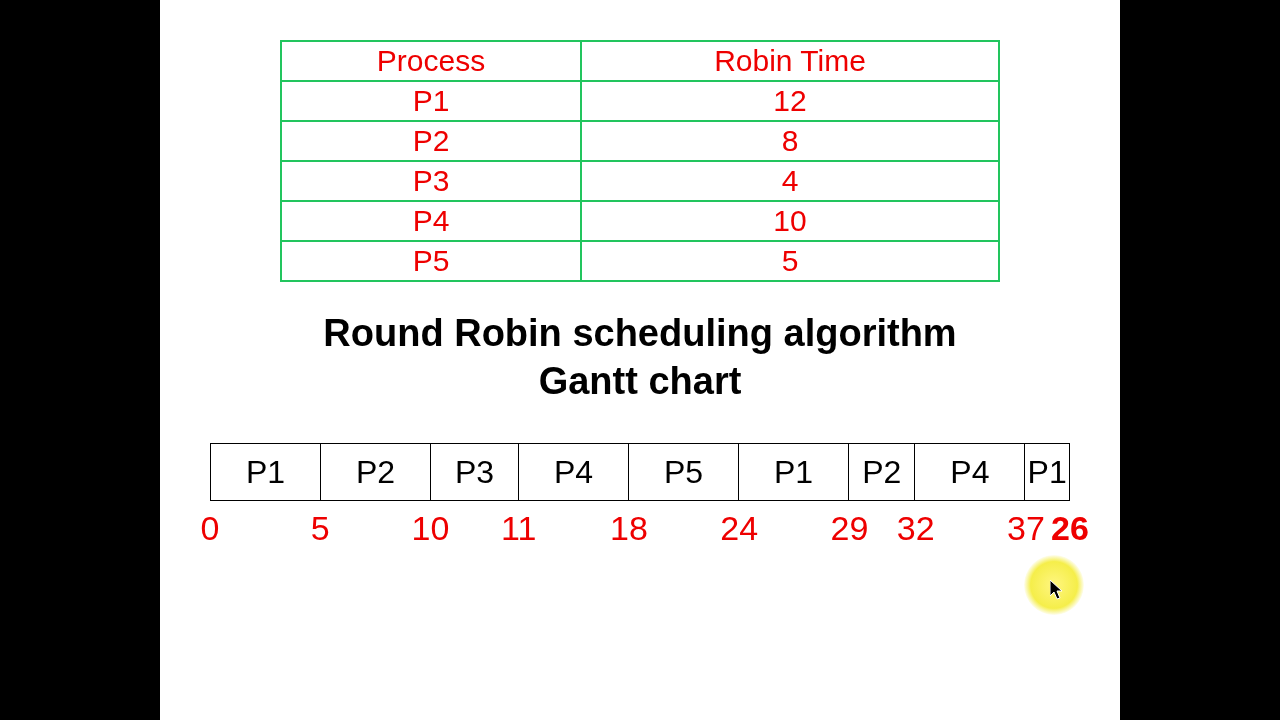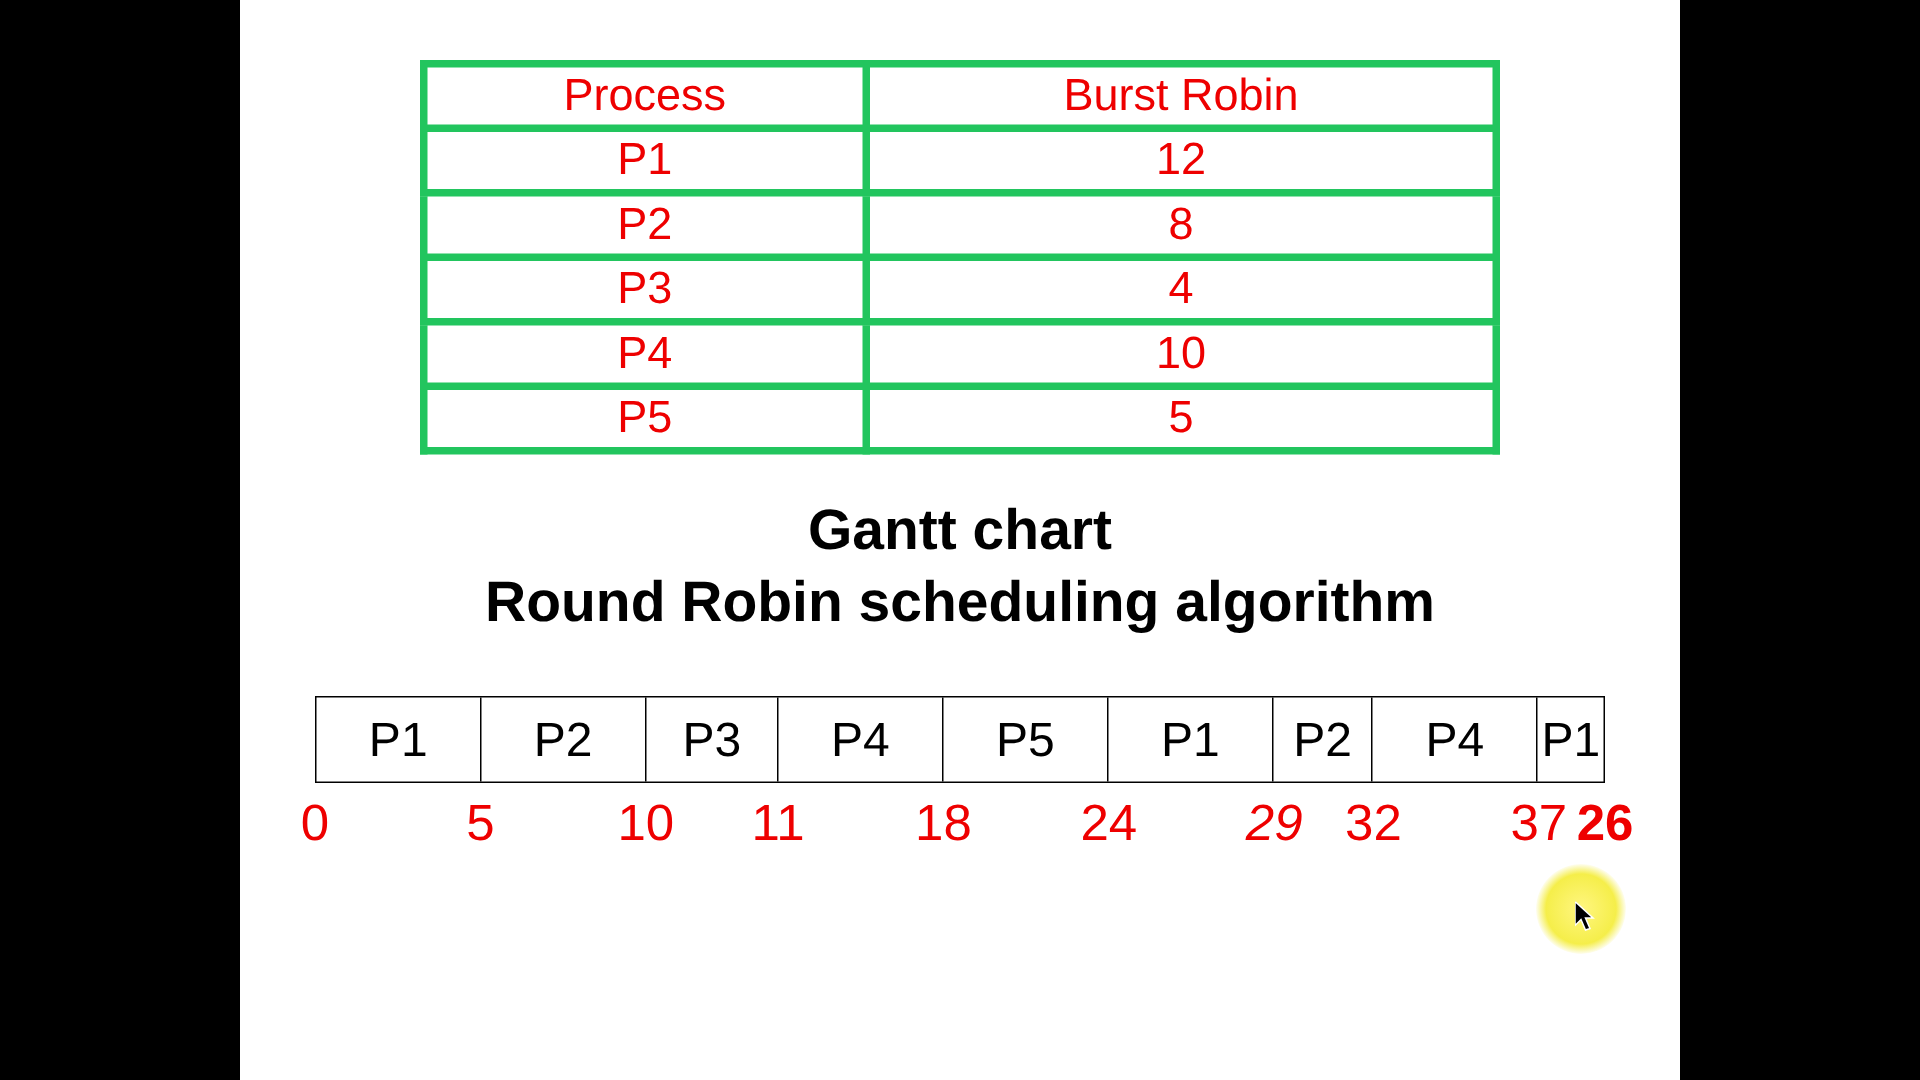--- a/index.html
+++ b/index.html
@@ -1,38 +1,38 @@
 <!DOCTYPE html>
 <html><head>
 <meta charset="utf-8">
 <style>
   html,body{margin:0;padding:0;width:1280px;height:720px;background:#000;font-family:Arial,Helvetica,sans-serif}
   .stage{position:absolute;left:160px;top:0;width:960px;height:720px;background:#fff}
   .ptable{border-collapse:collapse;margin:40px auto 0 auto;width:720px}
-  .ptable td,.ptable th{border:5px solid #22c55e;font-size:30px;color:#ee0000;font-weight:normal;text-align:center;padding:2px 0;height:34px}
+  .ptable td,.ptable th{border:2px solid #22c55e;font-size:30px;color:#ee0000;font-weight:normal;text-align:center;padding:2px 0;height:34px}
   .title{font-size:38px;font-weight:bold;text-align:center;color:#000;margin-top:28px;line-height:1.25}
   .gwrap{margin:38px auto 0 auto;width:860px;position:relative}
   .gantt{display:flex;height:56px;border:1px solid #000}
   .gcell{border-right:1px solid #000;display:flex;align-items:center;justify-content:center;font-size:32px;color:#000}
   .gcell:last-child{border-right:none}
   .ticks{position:relative;height:48px;margin-top:8px}
   .tick{position:absolute;top:0;font-size:34px;color:#ee0000;font-weight:normal;transform:translateX(-50%)}
   .highlight{position:absolute;width:60px;height:60px;border-radius:50%;background:radial-gradient(circle,#fff680 0%,#f5ee4a 55%,rgba(245,238,74,0) 72%);right:-14px;bottom:-58px;transform:translate(0,0)}
   .cursor{position:absolute;font-size:18px;color:#000;right:4px;bottom:-48px}
 </style>
 </head>
 <body>
 
 <div class="stage">
 
   <table class="ptable">
     <tbody>
         <tr>
       <th>Process</th>
-      <th>Burst Robin</th>
+      <th>Robin Time</th>
     </tr>
     <tr>
           <td>P1</td>
           <td>12</td>
         </tr>
     <tr>
           <td>P2</td>
           <td>8</td>
         </tr>
     <tr>
@@ -44,22 +44,22 @@
           <td>10</td>
         </tr>
     <tr>
           <td>P5</td>
           <td>5</td>
         </tr>
   </tbody>
     </table>
 
   <div class="title">
+    <div>Round Robin scheduling algorithm</div>
     <div>Gantt chart</div>
-    <div>Round Robin scheduling algorithm</div>
   </div>
 
   <div class="gwrap">
     <div class="gantt" id="gantt-bar">
         <div class="gcell" style="flex: 5 0 0px;">P1</div>
         <div class="gcell" style="flex: 5 0 0px;">P2</div>
         <div class="gcell" style="flex: 4 0 0px;">P3</div>
         <div class="gcell" style="flex: 5 0 0px;">P4</div>
         <div class="gcell" style="flex: 5 0 0px;">P5</div>
         <div class="gcell" style="flex: 5 0 0px;">P1</div>
@@ -67,21 +67,21 @@
         <div class="gcell" style="flex: 5 0 0px;">P4</div>
         <div class="gcell" style="flex: 2 0 0px;">P1</div>
       </div>
     <div class="ticks" id="gantt-ticks">
         <span class="tick" style="left: 0%;">0</span>
         <span class="tick" style="left: 12.8205%;">5</span>
         <span class="tick" style="left: 25.641%;">10</span>
         <span class="tick" style="left: 35.8974%;">11</span>
         <span class="tick" style="left: 48.7179%;">18</span>
         <span class="tick" style="left: 61.5385%;">24</span>
-        <span class="tick" style="left: 74.359%; font-style: italic;">29</span>
+        <span class="tick" style="left: 74.359%;">29</span>
         <span class="tick" style="left: 82.0513%;">32</span>
         <span class="tick" style="left: 94.8718%;">37</span>
         <span class="tick" style="left: 100%; font-weight: bold;">26</span>
       </div>
     <div class="highlight"></div>
     <div class="cursor">
       <svg width="16" height="20" viewBox="0 0 16 20">
           <path d="M0 0 L0 16 L4 12 L7 19 L10 18 L7 11 L12 11 Z" fill="#000" stroke="#fff" stroke-width="1"></path>
         </svg>
     </div>

